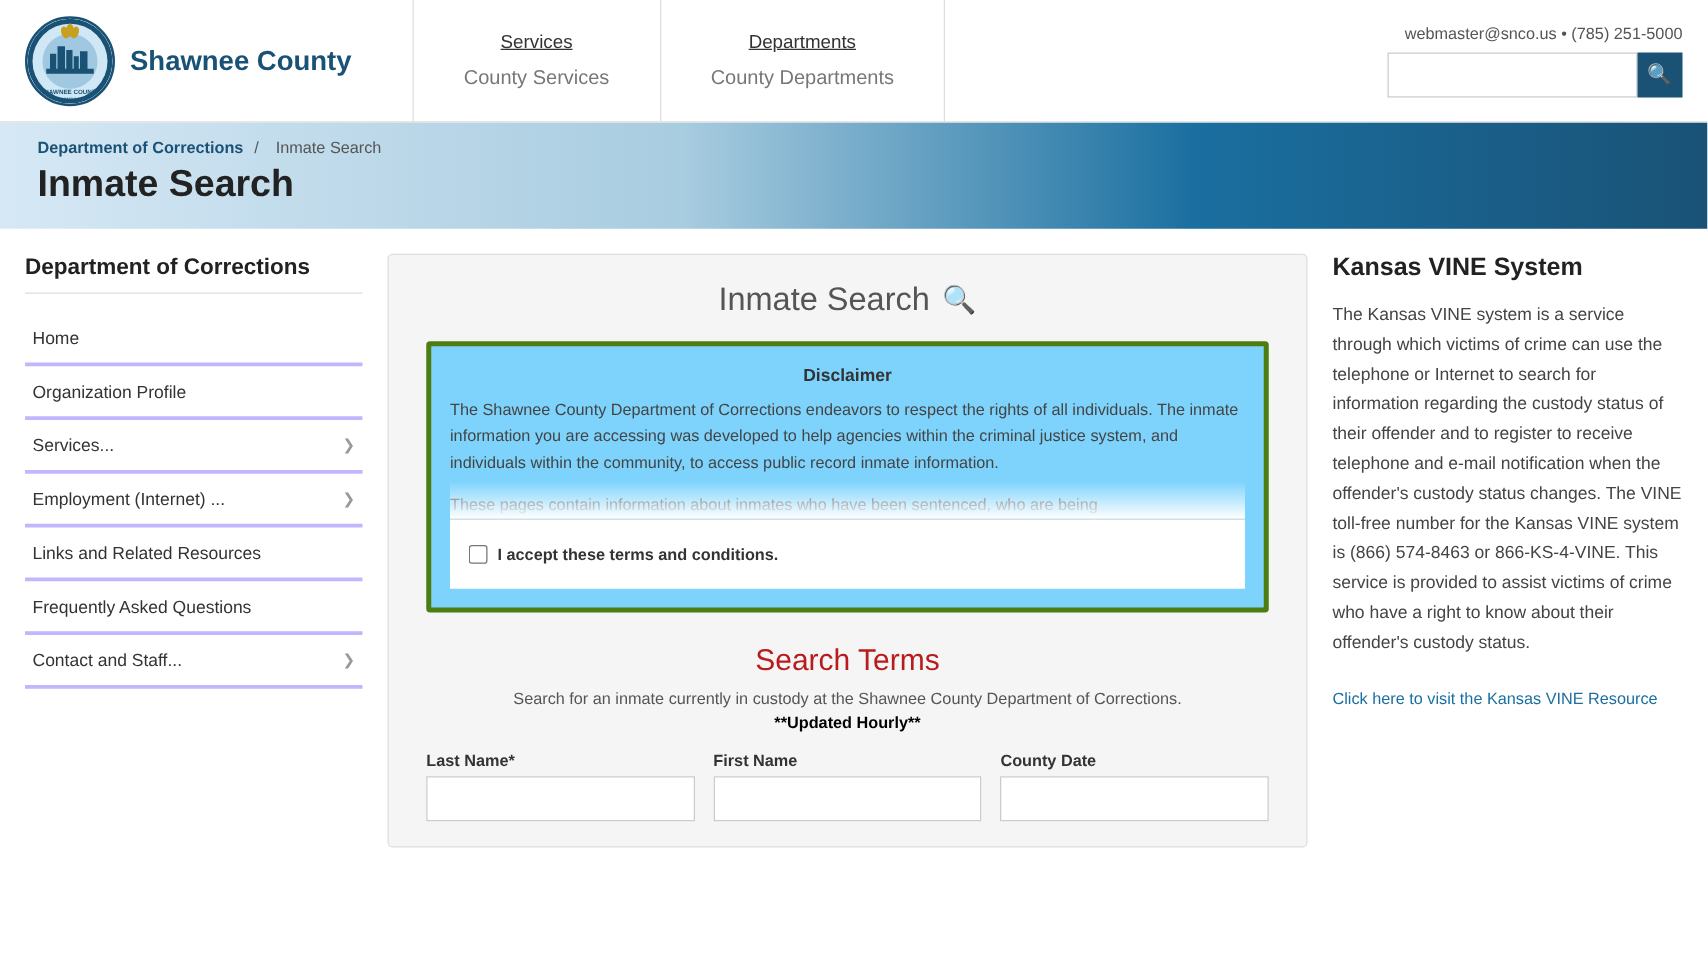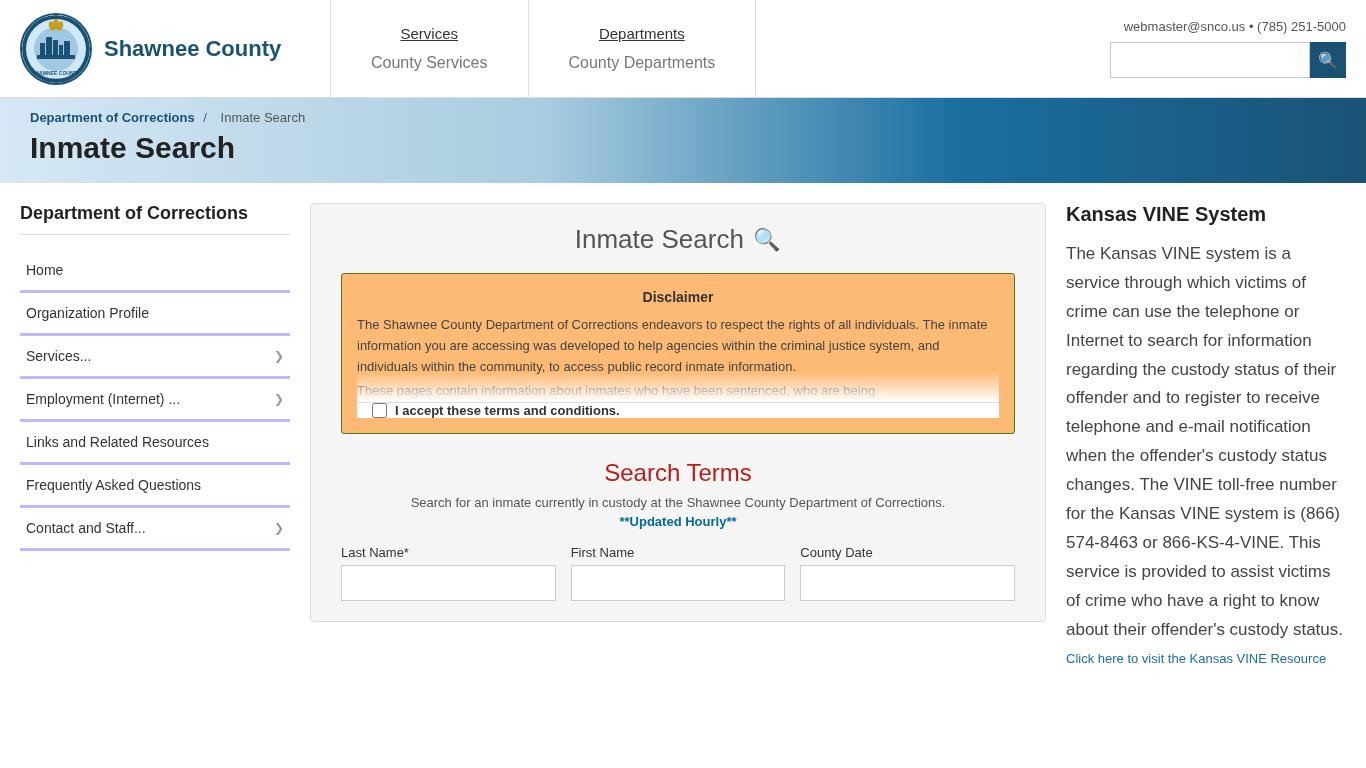--- a/index.html
+++ b/index.html
@@ -171,22 +171,22 @@
       display: flex;
       align-items: center;
       justify-content: center;
       gap: 10px;
     }
     .search-icon-inline {
       font-size: 22px;
       color: #666;
     }
     .disclaimer-box {
-      background: #fdba74;
-      border: 1px solid #4d7c0f;
+      background: #7dd3fc;
+      border: 4px solid #4d7c0f;
       border-radius: 3px;
       padding: 15px;
       margin-bottom: 15px;
     }
     .disclaimer-title {
       text-align: center;
       font-weight: bold;
       font-size: 14px;
       margin-bottom: 10px;
       color: #333;
@@ -205,21 +205,21 @@
       bottom: 0;
       left: 0;
       right: 0;
       height: 30px;
       background: linear-gradient(transparent, #fff);
     }
     .accept-terms {
       display: flex;
       align-items: flex-start;
       gap: 8px;
-      padding: 0 15px;
+      padding: 20px 15px;
       border-top: 1px solid #ddd;
       background: #fff;
       font-size: 13px;
     }
     .accept-terms input[type="checkbox"] {
       width: 15px;
       height: 15px;
     }
     .accept-terms label {
       font-weight: bold;
@@ -238,38 +238,38 @@
     .search-terms-desc {
       text-align: center;
       font-size: 13px;
       color: #555;
       margin-bottom: 4px;
     }
     .updated-hourly {
       text-align: center;
       font-weight: bold;
       font-size: 13px;
-      color: #0369a1;
+      color: #000000;
       margin-bottom: 16px;
     }
     .search-fields {
       display: flex;
       gap: 15px;
       margin-top: 10px;
     }
     .field-group {
       display: flex;
       flex-direction: column;
       gap: 5px;
       flex: 1;
     }
     .field-label {
       font-size: 13px;
       color: #333;
-      font-weight: 400;
+      font-weight: 700;
     }
     .field-input {
       width: 100%;
       height: 36px;
       border: 1px solid #ccc;
       padding: 0 8px;
       font-size: 14px;
       background: #fff;
       outline: none;
     }
@@ -279,24 +279,24 @@
       width: 280px;
       flex-shrink: 0;
     }
     .vine-title {
       font-size: 20px;
       font-weight: bold;
       color: #222;
       margin-bottom: 14px;
     }
     .vine-text {
-      font-size: 17px;
+      font-size: 14px;
       color: #444;
       line-height: 1.7;
-      margin-bottom: 6px;
+      margin-bottom: 24px;
     }
     .vine-link {
       color: #1a6fa0;
       text-decoration: none;
       font-size: 13px;
     }
   </style>
 </head>
 <body>
 
@@ -408,21 +408,21 @@
   <main class="content-area">
     <div class="inmate-search-box">
       <div class="inmate-search-title">
         <span>Inmate Search</span>
         <span class="search-icon-inline">🔍</span>
       </div>
 
       <div class="disclaimer-box">
         <div class="disclaimer-title">Disclaimer</div>
         <div class="disclaimer-text">
-          <p style="margin-bottom:4px;">The Shawnee County Department of Corrections endeavors to respect the rights of all individuals. The inmate information you are accessing was developed to help agencies within the criminal justice system, and individuals within the community, to access public record inmate information.</p>
+          <p style="margin-bottom:14px;">The Shawnee County Department of Corrections endeavors to respect the rights of all individuals. The inmate information you are accessing was developed to help agencies within the criminal justice system, and individuals within the community, to access public record inmate information.</p>
           <p>These pages contain information about inmates who have been sentenced, who are being</p>
         </div>
         <div class="accept-terms">
           <input type="checkbox" id="accept-checkbox" style="">
           <label for="accept-checkbox">I accept these terms and conditions.</label>
         </div>
       </div>
 
       <div class="search-terms-section">
         <div class="search-terms-title">Search Terms</div>

